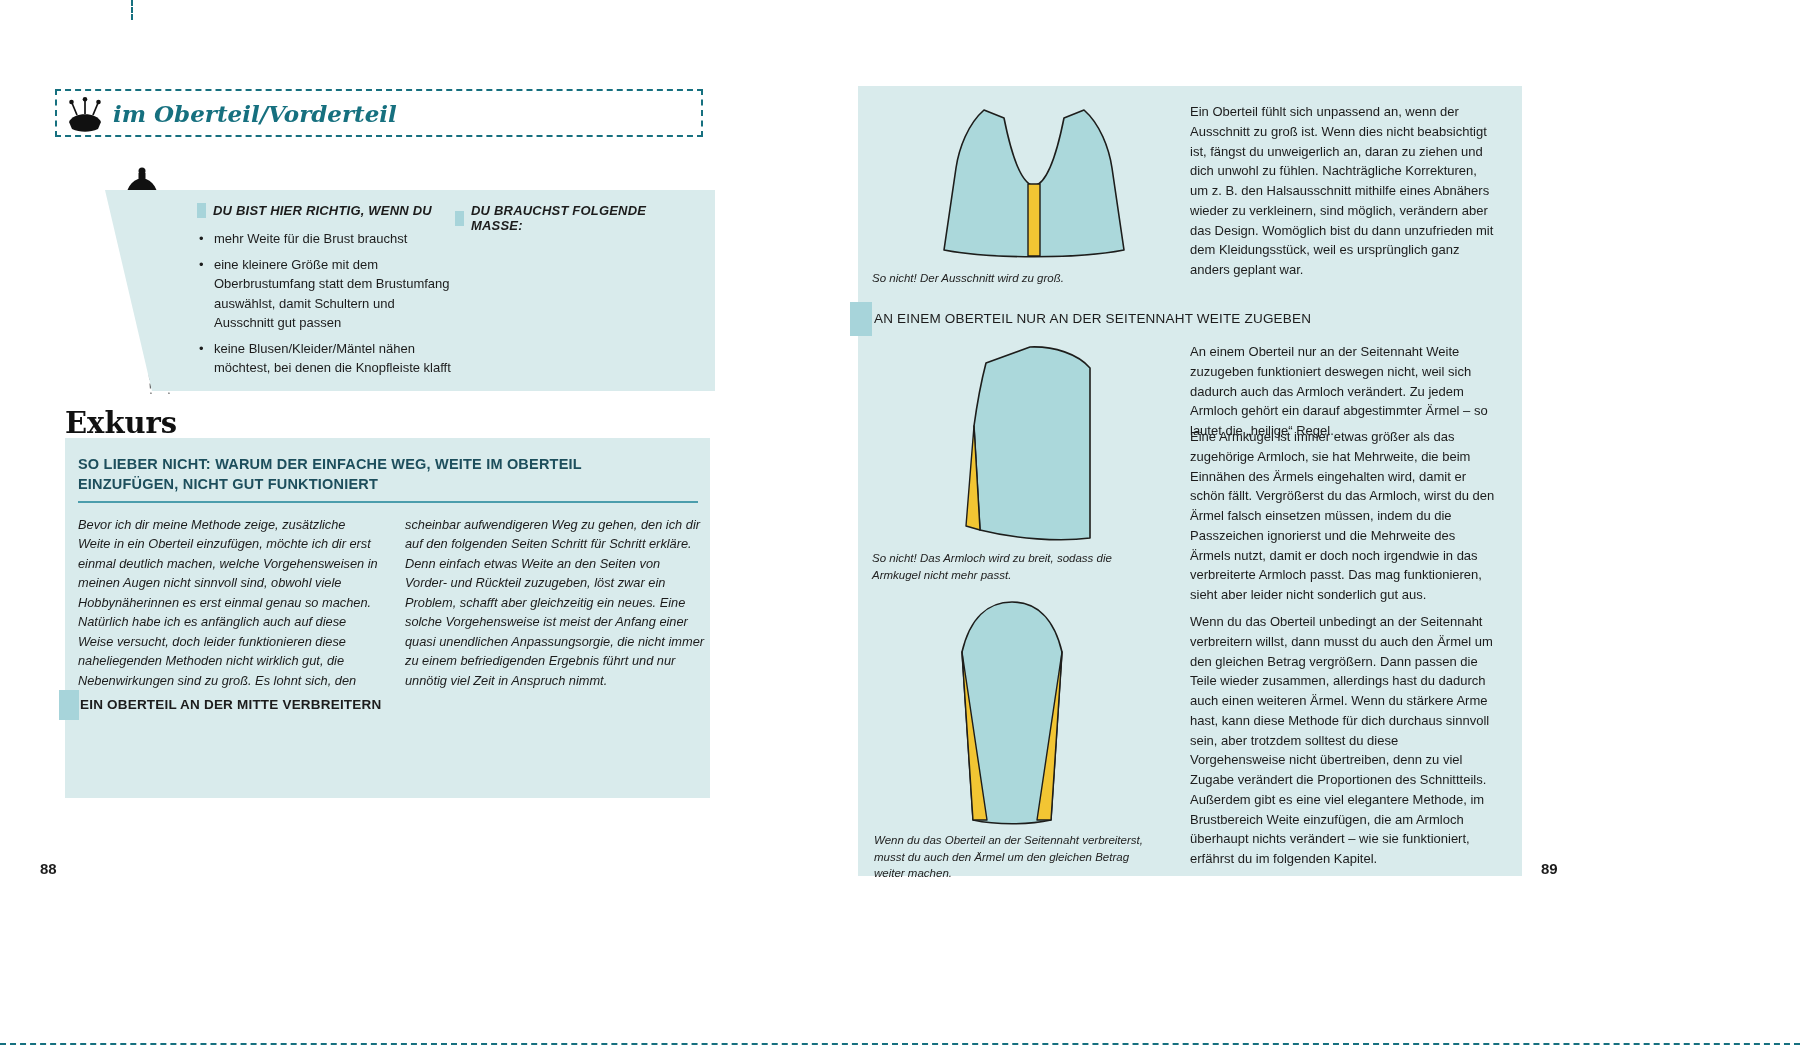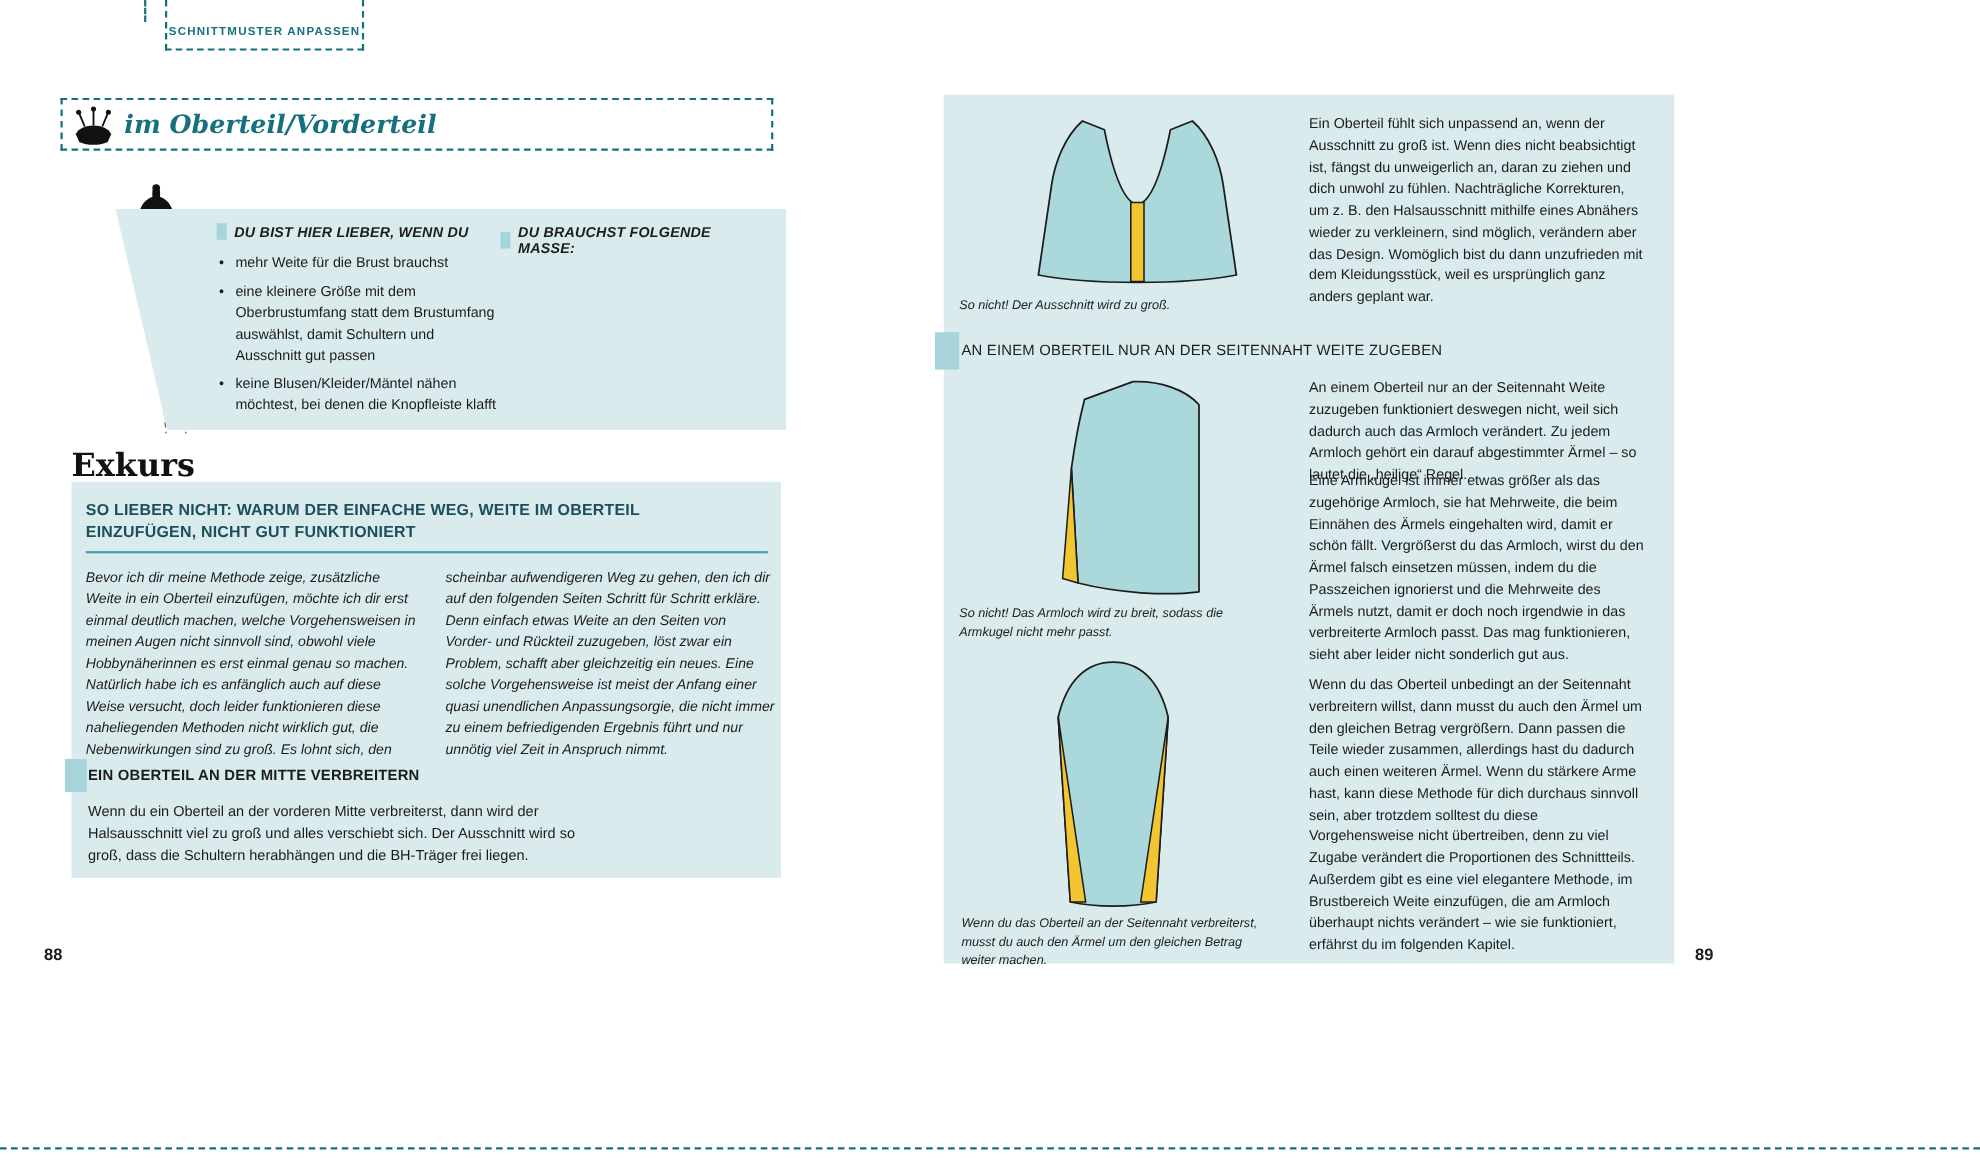--- a/index.html
+++ b/index.html
@@ -89,23 +89,20 @@
   .bottom-rule { position:absolute; left:0; top:1043px; width:1800px; height:0; border-top:2px dashed var(--teal); }
 
   .black-icon { fill:#111; }
 </style>
 </head>
 <body>
 
 <div class="sheet">
 
   <div class="tab-mini-dash"></div>
-  <div class="top-tab">
-    <span>SCHNITTMUSTER ANPASSEN</span>
-  </div>
 
   <div class="title-box">
     <svg class="pincushion" viewBox="0 0 40 36" aria-hidden="true">
       <g stroke="#111" stroke-width="1.7" fill="none">
         <line x1="20" y1="18" x2="20" y2="4"></line>
         <line x1="12" y1="19" x2="7" y2="7"></line>
         <line x1="28" y1="19" x2="33" y2="7"></line>
       </g>
       <circle class="black-icon" cx="20" cy="3.2" r="2.3"></circle>
       <circle class="black-icon" cx="6.5" cy="6" r="2.3"></circle>
@@ -123,21 +120,21 @@
   </svg>
   <svg class="dash-lines" viewBox="0 0 70 158" aria-hidden="true">
     <line x1="20" y1="2" x2="33" y2="156" stroke="#6b6b6b" stroke-width="1.3" stroke-dasharray="5 4"></line>
     <line x1="38" y1="2" x2="51" y2="156" stroke="#6b6b6b" stroke-width="1.3" stroke-dasharray="5 4"></line>
   </svg>
 
   <div class="intro-panel">
     <div class="intro-col col-a">
       <div class="panel-heading">
         <span class="accent-chip"></span>
-        <span>DU BIST HIER LIEBER, WENN DU</span>
+        <span>DU BIST HIER RICHTIG, WENN DU</span>
       </div>
       <ul class="bullets">
         <li>mehr Weite für die Brust brauchst</li>
         <li>eine kleinere Größe mit dem Oberbrustumfang statt dem Brustumfang auswählst, damit Schultern und Ausschnitt gut passen</li>
         <li>keine Blusen/Kleider/Mäntel nähen möchtest, bei denen die Knopfleiste klafft</li>
       </ul>
     </div>
     <div class="intro-col col-b">
       <div class="panel-heading">
         <span class="accent-chip"></span>
@@ -147,21 +144,20 @@
   </div>
 
   <div class="exkurs-label">Exkurs</div>
   <div class="exkurs-panel">
     <div class="exkurs-heading">SO LIEBER NICHT: WARUM DER EINFACHE WEG, WEITE IM OBERTEIL EINZUFÜGEN, NICHT GUT FUNKTIONIERT</div>
     <div class="exkurs-rule"></div>
     <div class="exkurs-col exkurs-col1">Bevor ich dir meine Methode zeige, zusätzliche Weite in ein Oberteil einzufügen, möchte ich dir erst einmal deutlich machen, welche Vorgehensweisen in meinen Augen nicht sinnvoll sind, obwohl viele Hobbynäherinnen es erst einmal genau so machen. Natürlich habe ich es anfänglich auch auf diese Weise versucht, doch leider funktionieren diese naheliegenden Methoden nicht wirklich gut, die Nebenwirkungen sind zu groß. Es lohnt sich, den</div>
     <div class="exkurs-col exkurs-col2">scheinbar aufwendigeren Weg zu gehen, den ich dir auf den folgenden Seiten Schritt für Schritt erkläre. Denn einfach etwas Weite an den Seiten von Vorder- und Rückteil zuzugeben, löst zwar ein Problem, schafft aber gleichzeitig ein neues. Eine solche Vorgehensweise ist meist der Anfang einer quasi unendlichen Anpassungsorgie, die nicht immer zu einem befriedigenden Ergebnis führt und nur unnötig viel Zeit in Anspruch nimmt.</div>
     <div class="sub-accent"></div>
     <div class="exkurs-subheading">EIN OBERTEIL AN DER MITTE VERBREITERN</div>
-    <div class="exkurs-paragraph">Wenn du ein Oberteil an der vorderen Mitte verbreiterst, dann wird der Halsausschnitt viel zu groß und alles verschiebt sich. Der Ausschnitt wird so groß, dass die Schultern herabhängen und die BH-Träger frei liegen.</div>
   </div>
 
   <div class="right-panel">
 
     <svg class="diagram d1" viewBox="0 0 212 162" aria-hidden="true">
       <path class="shape" d="M 16 150 L 28 68 C 31 48, 40 24, 56 10 L 76 18 C 84 58, 94 84, 106 86 C 118 84, 128 58, 136 18 L 156 10 C 172 24, 181 48, 184 68 L 196 150 C 150 159, 62 159, 16 150 Z"></path>
       <path class="wedge" d="M 100 84 L 112 84 L 112 156 L 100 156 Z"></path>
     </svg>
     <div class="caption c1">So nicht! Der Ausschnitt wird zu groß.</div>
 

